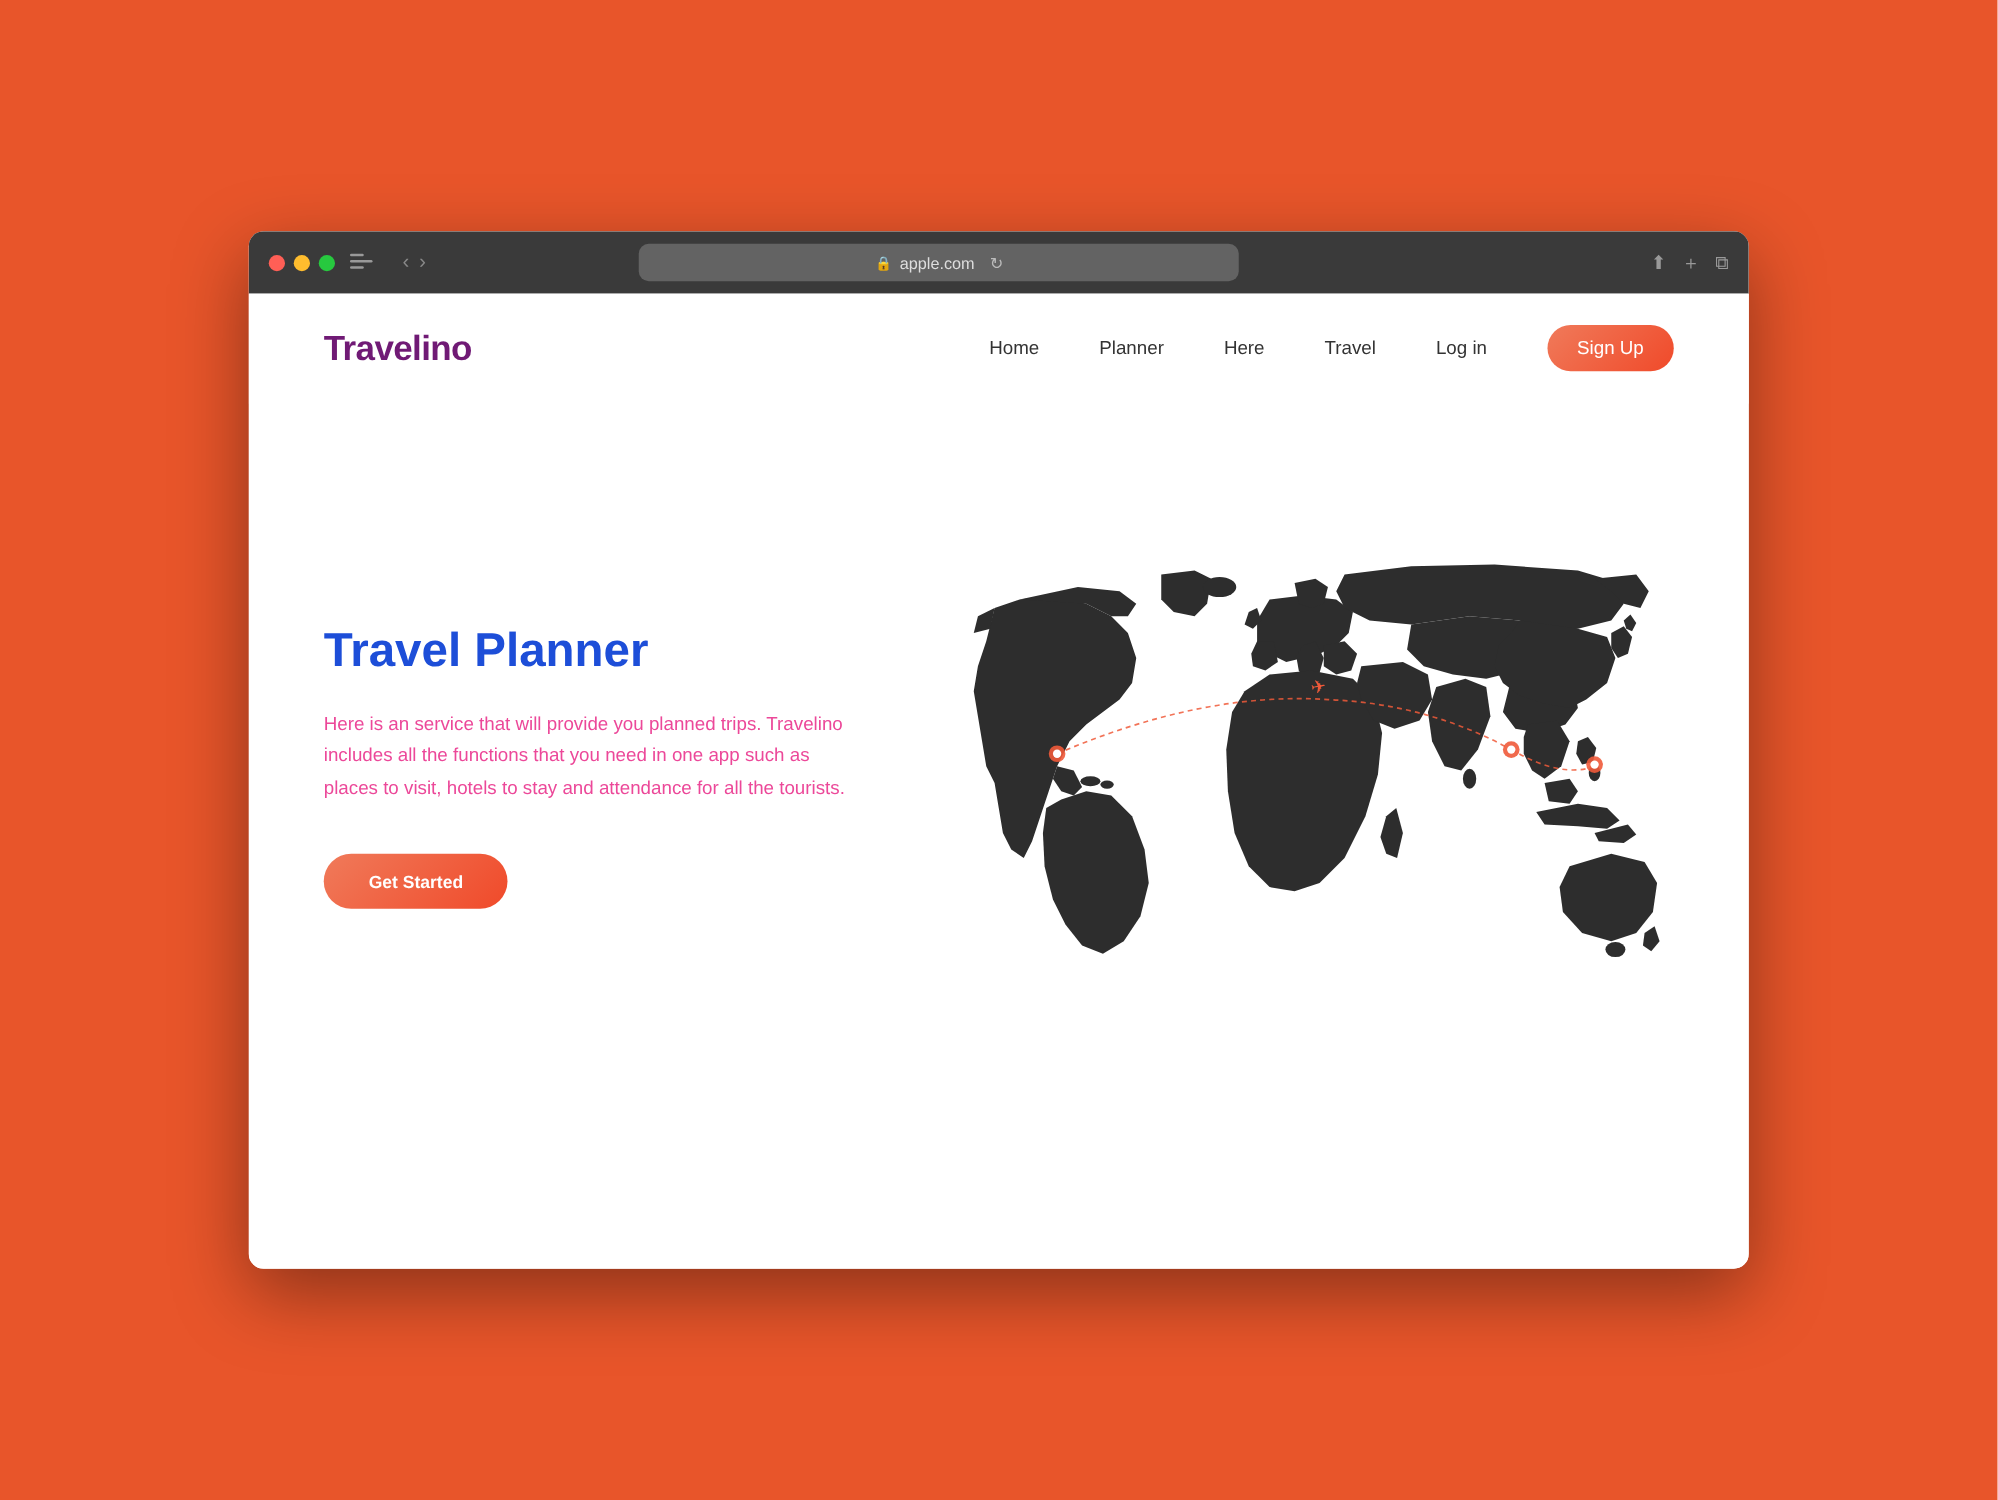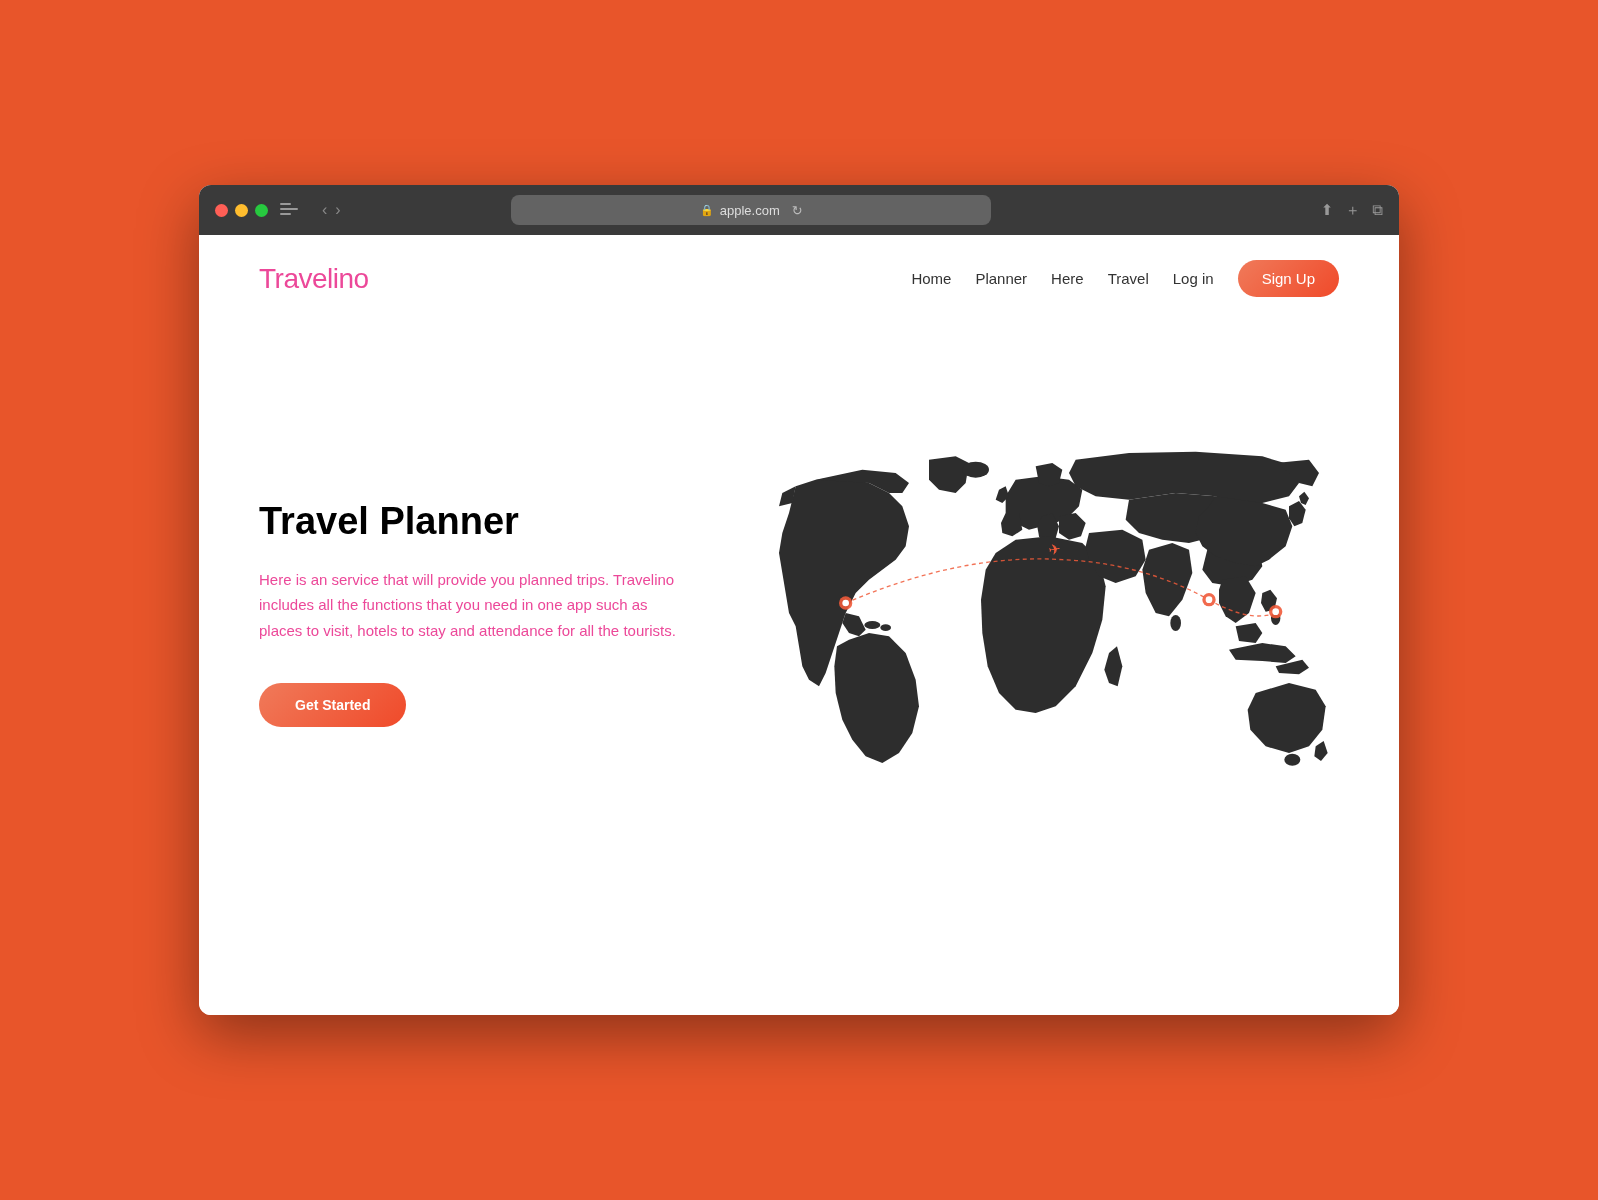--- a/index.html
+++ b/index.html
@@ -115,29 +115,29 @@
     .navbar {
       display: flex;
       align-items: center;
       justify-content: space-between;
       padding: 28px 60px;
       background: #fff;
     }
 
     .logo {
       font-size: 28px;
-      font-weight: 400;
-      color: #ec4899;
+      font-weight: 700;
+      color: #701a75;
       letter-spacing: -0.5px;
     }
 
     .nav-links {
       display: flex;
       align-items: center;
-      gap: 24px;
+      gap: 48px;
       list-style: none;
     }
 
     .nav-links li a {
       text-decoration: none;
       color: #333;
       font-size: 15px;
       font-weight: 400;
     }
 
@@ -169,21 +169,21 @@
     }
 
     .hero-text {
       flex: 0 0 420px;
       max-width: 420px;
     }
 
     .hero-title {
       font-size: 38px;
       font-weight: 700;
-      color: #000000;
+      color: #1d4ed8;
       margin-bottom: 22px;
       line-height: 1.2;
     }
 
     .hero-desc {
       font-size: 15px;
       color: #ec4899;
       line-height: 1.7;
       margin-bottom: 40px;
     }

